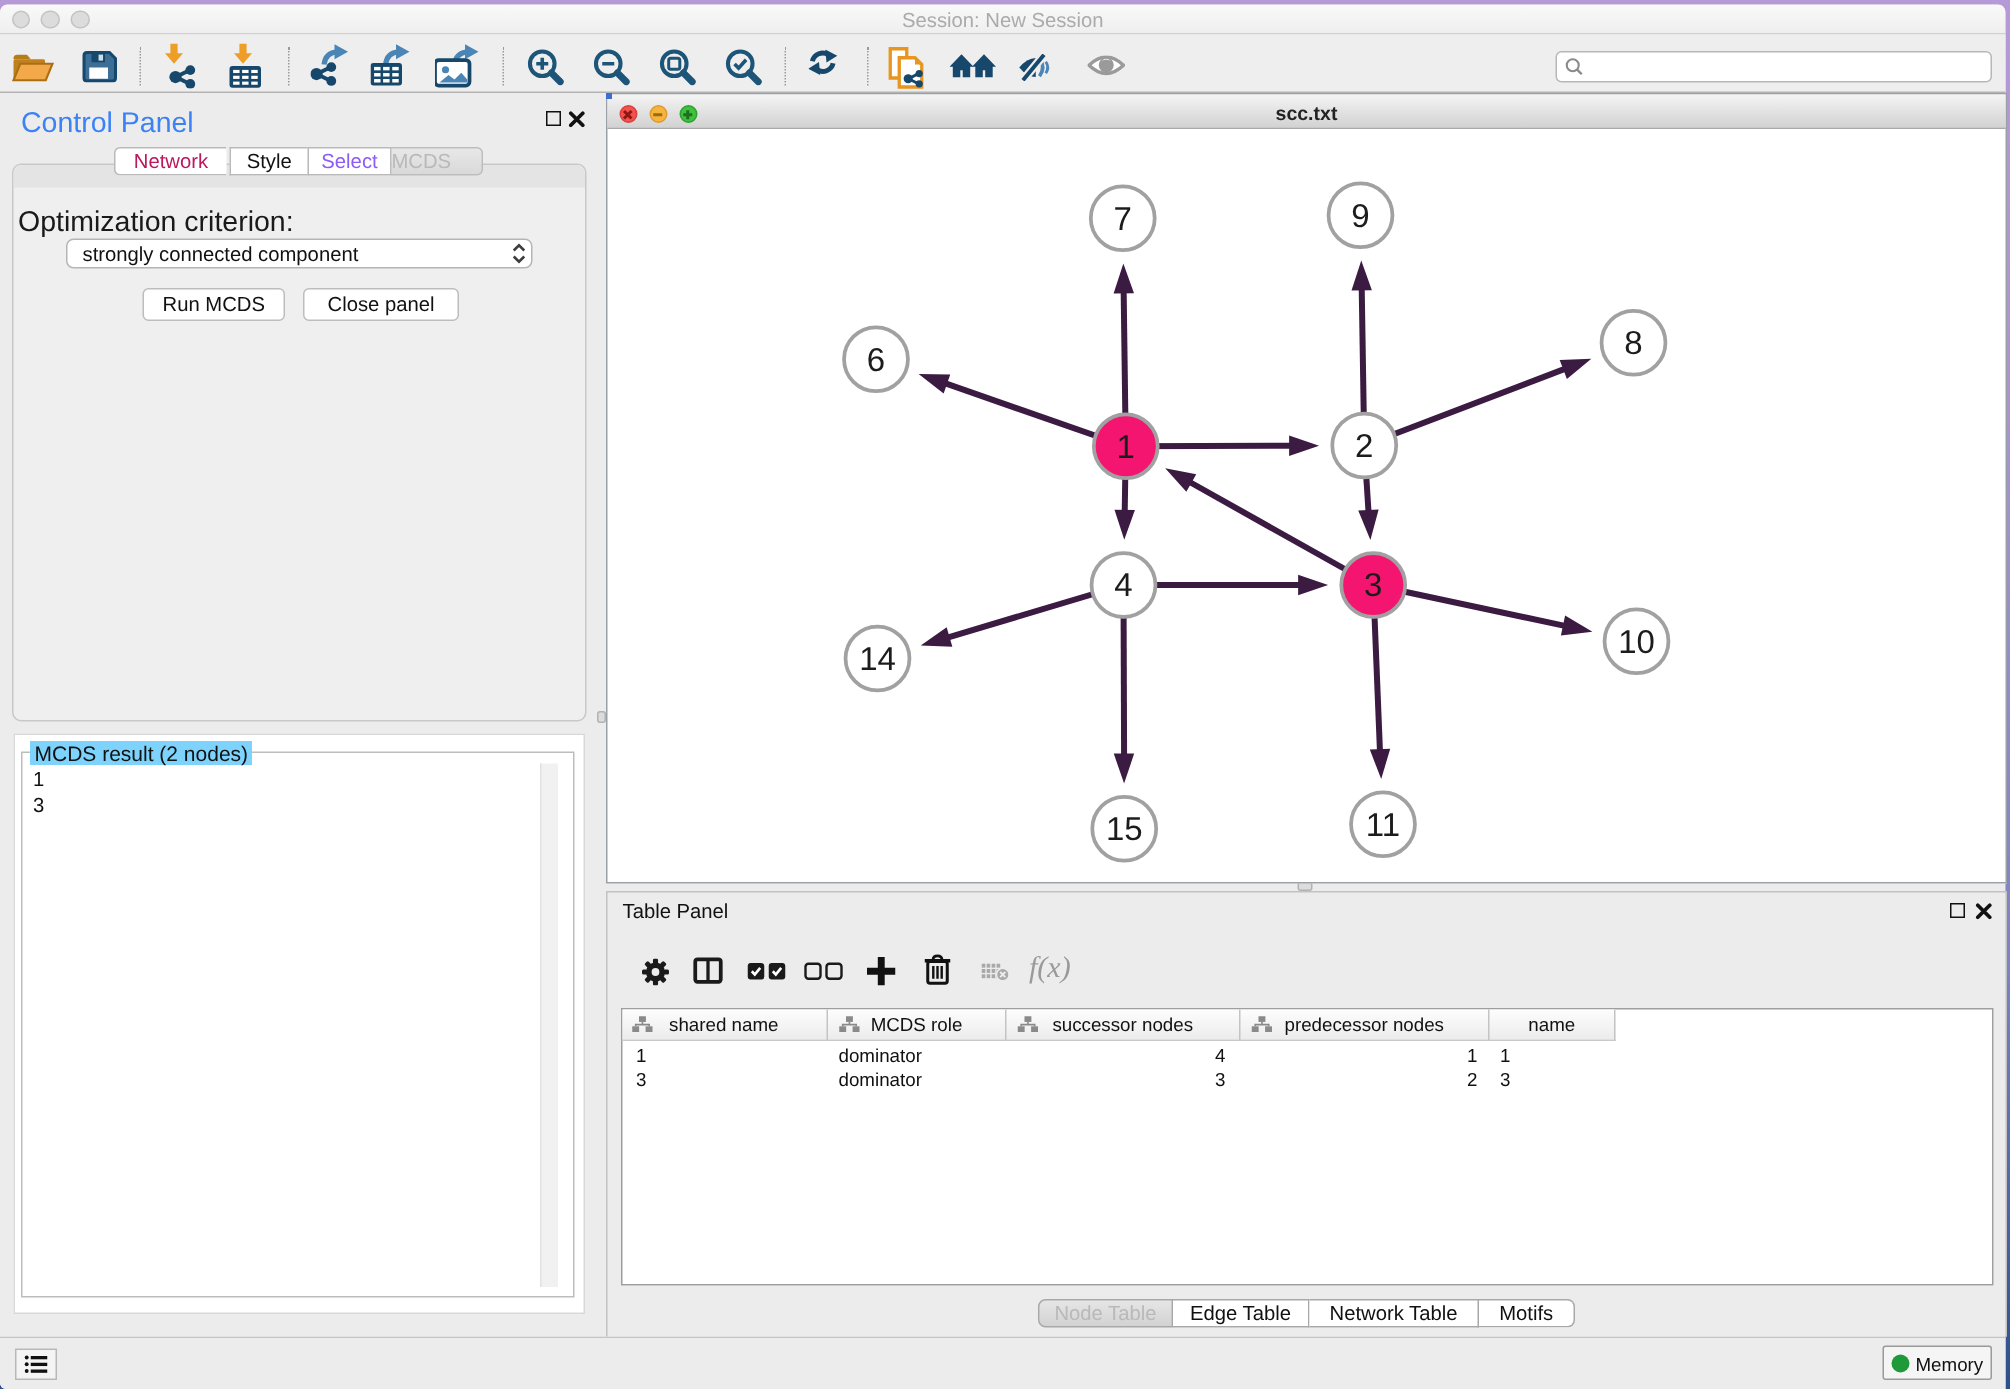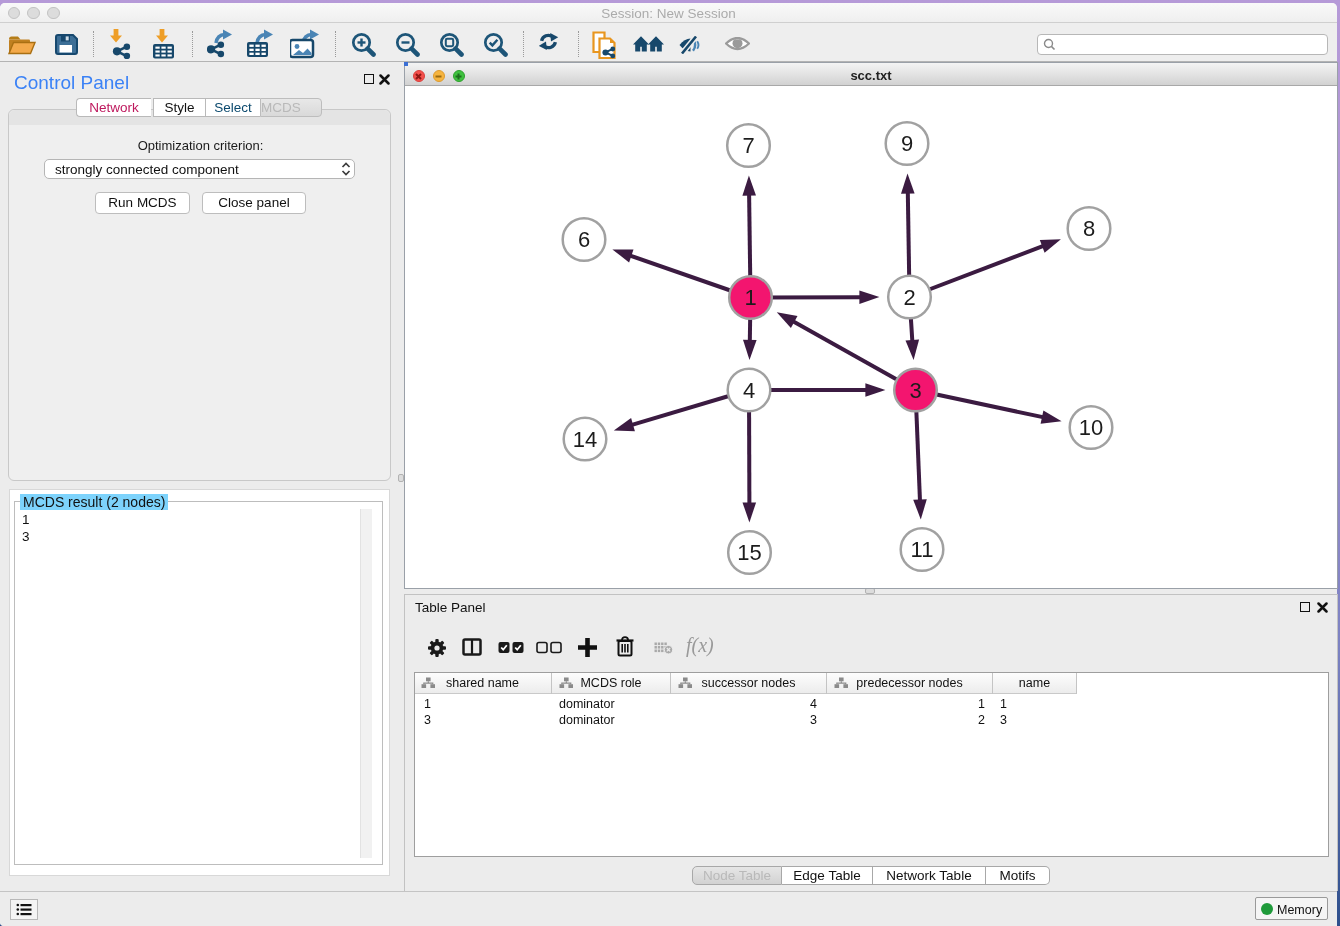--- a/index.html
+++ b/index.html
@@ -155,23 +155,23 @@
 <div class="abs" style="left:0;top:62px;width:404px;height:829px;background:#ececec"></div>
 <div class="abs" style="left:14px;top:72px;font-size:19px;color:#3b82f6">Control Panel</div>
 <div style="position:absolute;left:364px;top:74px;width:10px;height:10px;border:1.6px solid #111"></div>
 <svg style="position:absolute;left:379px;top:74px" width="11" height="11" viewBox="0 0 11 11">
     <path d="M1.5 1.5 L9.5 9.5 M9.5 1.5 L1.5 9.5" stroke="#111" stroke-width="2.5" stroke-linecap="round"></path>
   </svg>
 <div class="abs" style="left:8px;top:109px;width:383px;height:372px;background:#efefef;border:1px solid #c8c8c8;border-radius:6px"></div>
 <div class="abs" style="left:9px;top:110px;width:381px;height:15px;background:#e4e4e4;border-radius:6px 6px 0 0"></div>
 <div class="abs" style="left:76px;top:98px;width:75px;height:19px;background:#fff;color:#be185d;border:1px solid #b9b9b9;border-right:none;border-radius:4px 0 0 4px;font-size:13.5px;text-align:center;line-height:17px">Network</div>
 <div class="abs" style="left:153px;top:98px;width:52px;height:19px;background:#fff;color:#111;border:1px solid #b9b9b9;border-right:none;font-size:13.5px;text-align:center;line-height:17px">Style</div>
-<div class="abs" style="left:205px;top:98px;width:55px;height:19px;background:#fff;color:#0c4a6e;border:1px solid #b9b9b9;border-right:none;font-size:13.5px;text-align:center;line-height:17px">Select</div>
+<div class="abs" style="left:205px;top:98px;width:55px;height:19px;background:#fff;color:#8b5cf6;border:1px solid #b9b9b9;border-right:none;font-size:13.5px;text-align:center;line-height:17px">Select</div>
 <div class="abs" style="left:260px;top:98px;width:62px;height:19px;background:linear-gradient(#e8e8e8,#d9d9d9);color:#b9b9b9;border:1px solid #bdbdbd;border-radius:0 4px 4px 0;font-size:13.5px;line-height:17px">MCDS</div>
-<div class="abs" style="left:12px;top:138px;width:377px;text-align:center;font-size:13px;color:#1a1a1a">Optimization criterion:</div>
+<div class="abs" style="left:12px;top:138px;width:377px;text-align:left;font-size:19px;color:#1a1a1a">Optimization criterion:</div>
 <div class="abs" style="left:44px;top:159px;width:311px;height:20px;background:#fff;border:1px solid #b5b5b5;border-radius:5px;font-size:13.5px;color:#111;line-height:19px;padding-left:10px">strongly connected component</div>
 <svg style="position:absolute;left:340px;top:162px" width="12" height="14" viewBox="0 0 12 14">
     <path d="M2.5 5 L6 1.5 L9.5 5" fill="none" stroke="#3c3c3c" stroke-width="1.7"></path>
     <path d="M2.5 9 L6 12.5 L9.5 9" fill="none" stroke="#3c3c3c" stroke-width="1.7"></path>
   </svg>
 <div class="abs" style="left:95px;top:192px;width:95px;height:22px;background:#fff;border:1px solid #bdbdbd;border-radius:4px;font-size:13.5px;text-align:center;line-height:20px;color:#111">Run MCDS</div>
 <div class="abs" style="left:202px;top:192px;width:104px;height:22px;background:#fff;border:1px solid #bdbdbd;border-radius:4px;font-size:13.5px;text-align:center;line-height:20px;color:#111">Close panel</div>
 <div class="abs" style="left:9px;top:489px;width:381px;height:387px;background:#fff;border:1px solid #d8d8d8"></div>
 <div class="abs" style="left:14px;top:501px;width:369px;height:364px;border:1px solid #bdbdbd"></div>
 <div class="abs" style="left:20px;top:494px;background:#7dd3fc;padding:0 3px;font-size:14px;color:#111">MCDS result (2 nodes)</div>

